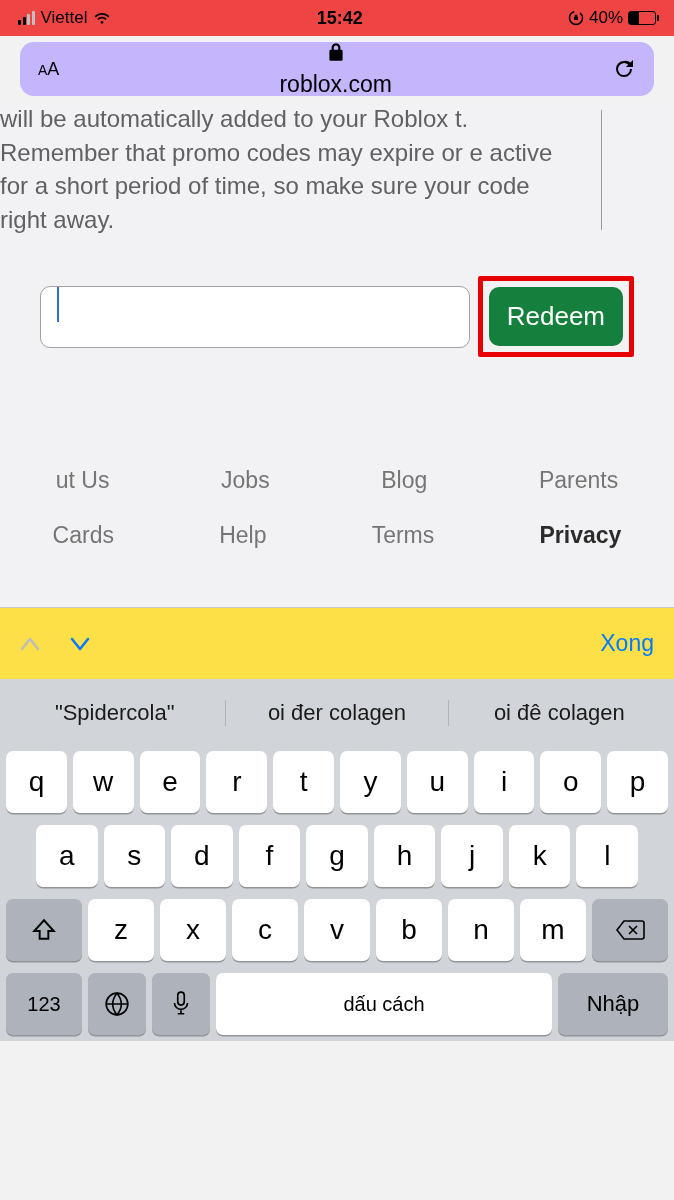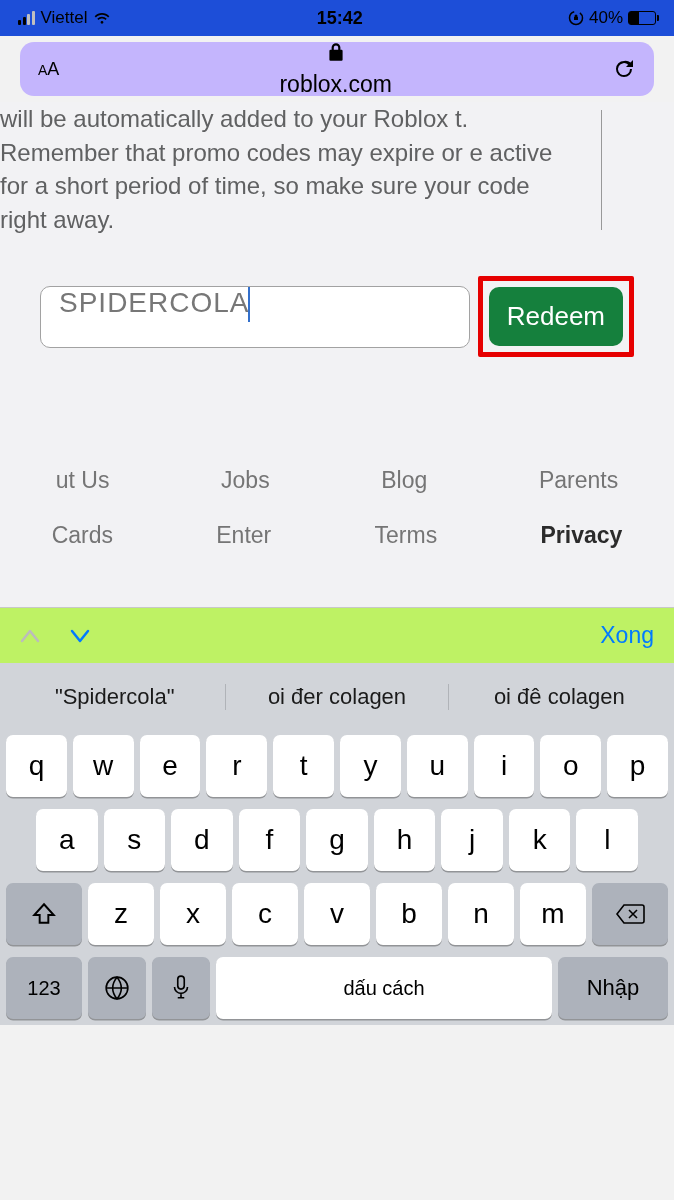--- a/index.html
+++ b/index.html
@@ -1,18 +1,18 @@
 <!DOCTYPE html>
 <html><head>
   <meta charset="utf-8">
   <style>
     * { margin: 0; padding: 0; box-sizing: border-box; font-family: -apple-system, BlinkMacSystemFont, "Helvetica Neue", sans-serif; }
     body { width: 674px; height: 1200px; background: #f2f2f2; overflow: hidden; position: relative; }
     
-    .status-bar { height: 36px; display: flex; align-items: center; justify-content: space-between; padding: 0 18px; background: #1d4ed8; font-size: 17px; font-weight: 500; }
+    .status-bar { height: 36px; display: flex; align-items: center; justify-content: space-between; padding: 0 18px; background: #ef4444; font-size: 17px; font-weight: 500; }
     .status-left { display: flex; align-items: center; gap: 6px; }
     .status-right { display: flex; align-items: center; gap: 5px; }
     .signal-bars { display: flex; align-items: flex-end; gap: 1.5px; }
     .signal-bars span { width: 3px; background: #000; border-radius: 1px; }
     .signal-bars span:nth-child(1) { height: 5px; }
     .signal-bars span:nth-child(2) { height: 8px; }
     .signal-bars span:nth-child(3) { height: 11px; background: #c0c0c0; }
     .signal-bars span:nth-child(4) { height: 14px; background: #c0c0c0; }
     .carrier { font-size: 17px; }
     .wifi-icon { width: 18px; height: 14px; }
@@ -39,21 +39,21 @@
     .code-input { flex: 1; height: 62px; border: 1.5px solid #a2a2a2; border-radius: 10px; padding: 0 18px; font-size: 28px; color: #777; letter-spacing: 1px; background: #fff; }
     .code-input-cursor { display: inline-block; width: 2px; height: 35px; background: #3370cc; vertical-align: middle; margin-left: -2px; }
     .redeem-wrap { border: 5px solid #e60000; border-radius: 2px; padding: 6px 6px; margin-left: 8px; }
     .redeem-btn { background: #15803d; color: #fff; border: none; border-radius: 10px; padding: 14px 18px; font-size: 26px; font-weight: 500; }
     
     .footer-links { margin-top: 110px; padding: 0 0 30px 0; }
     .footer-row { display: flex; justify-content: space-around; margin-bottom: 28px; }
     .footer-link { color: #757575; font-size: 23px; font-weight: 500; }
     .footer-link.privacy { color: #2b2b2b; font-weight: 600; }
     
-    .kb-accessory { height: 56px; border-top: 1px solid #c8c8c8; background: #bef264; display: flex; align-items: center; justify-content: space-between; padding: 0 20px; }
+    .kb-accessory { height: 72px; border-top: 1px solid #c8c8c8; background: #fde047; display: flex; align-items: center; justify-content: space-between; padding: 0 20px; }
     .kb-arrows { display: flex; gap: 30px; }
     .kb-done { color: #007aff; font-size: 23px; font-weight: 500; }
     
     .keyboard { background: #d1d4d9; padding: 8px 4px 6px 4px; }
     .suggestions { display: flex; height: 52px; align-items: center; }
     .suggestion { flex: 1; text-align: center; font-size: 22px; color: #1a1a1a; border-right: 1px solid #b0b3b8; padding: 0 4px; white-space: nowrap; overflow: hidden; }
     .suggestion:last-child { border-right: none; }
     
     .key-row { display: flex; gap: 6px; margin-top: 12px; justify-content: center; padding: 0 2px; }
     .key { flex: 1; height: 62px; background: #fff; border-radius: 7px; display: flex; align-items: center; justify-content: center; font-size: 28px; box-shadow: 0 1.5px 0 rgba(0,0,0,0.3); }
@@ -111,38 +111,38 @@
 
 <div class="page-content">
   <div class="instruction-block">
     <div class="instruction-text">will be automatically added to your Roblox t. Remember that promo codes may expire or e active for a short period of time, so make sure your code right away.</div>
     <div class="divider-right"></div>
   </div>
 
   <div class="code-section">
     <div class="code-row">
       <div class="code-input">
-        <span>SPIDERCOLA</span><span class="code-input-cursor"></span>
+        <span class="code-input-cursor"></span>
       </div>
       <div class="redeem-wrap">
         <button class="redeem-btn">Redeem</button>
       </div>
     </div>
   </div>
 
   <div class="footer-links">
     <div class="footer-row" id="footer-row-1">
         <span class="footer-link">ut Us</span>
         <span class="footer-link">Jobs</span>
         <span class="footer-link">Blog</span>
         <span class="footer-link">Parents</span>
       </div>
     <div class="footer-row" id="footer-row-2">
         <span class="footer-link">Cards</span>
-        <span class="footer-link">Enter</span>
+        <span class="footer-link">Help</span>
         <span class="footer-link">Terms</span>
         <span class="footer-link privacy">Privacy</span>
       </div>
   </div>
 </div>
 
 <div class="kb-accessory">
   <div class="kb-arrows">
     <svg width="20" height="16" viewBox="0 0 20 14">
         <path d="M2 12l8-10 8 10" stroke="#bcbcbc" stroke-width="2.5" fill="none" stroke-linecap="round" stroke-linejoin="round"></path>

